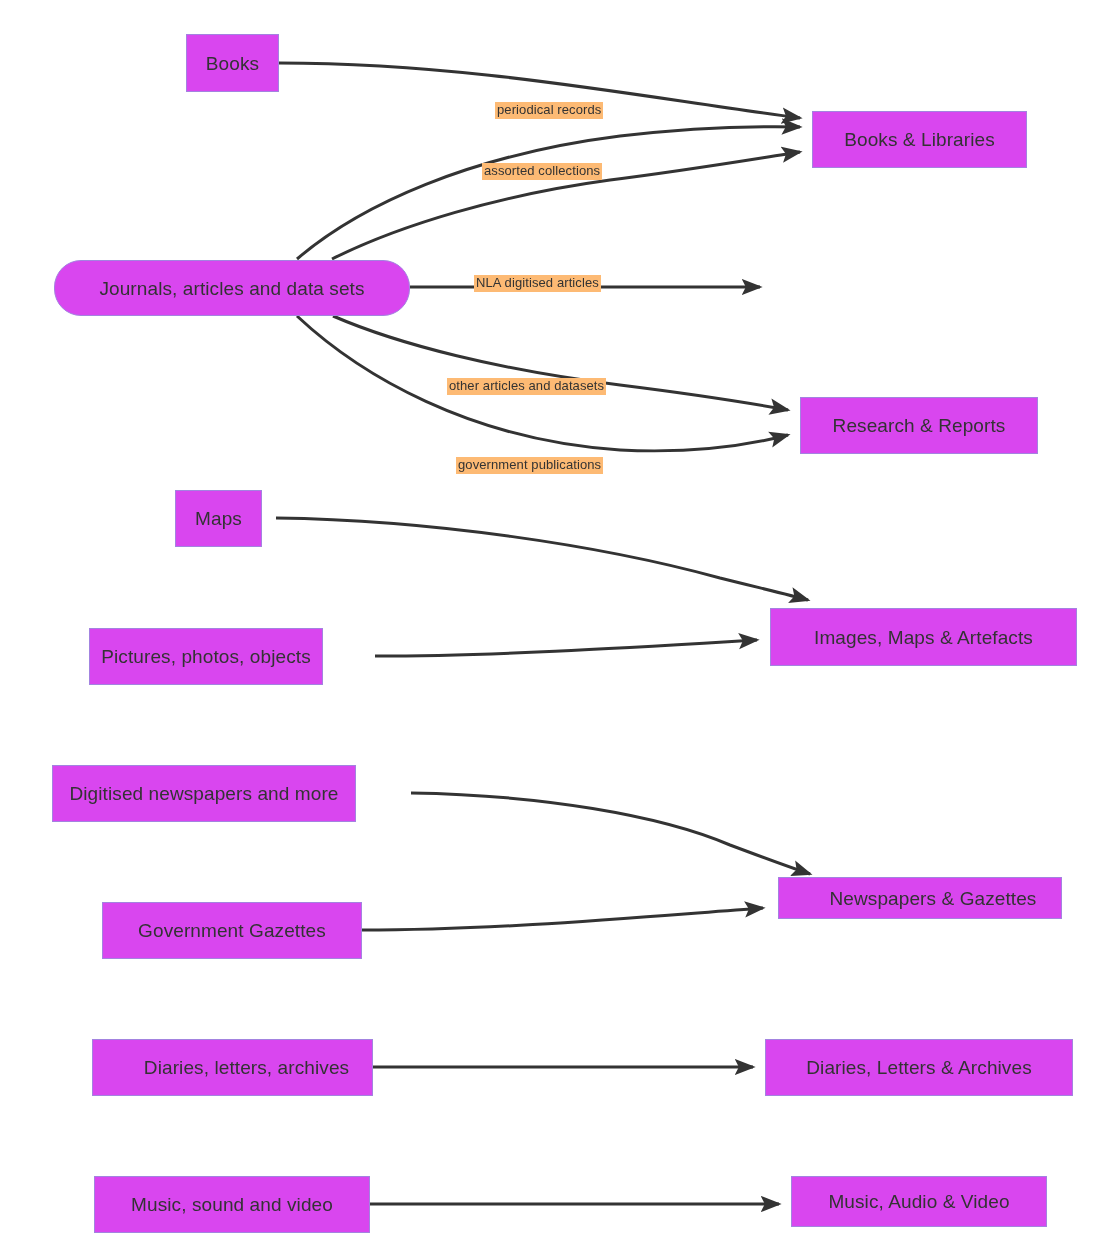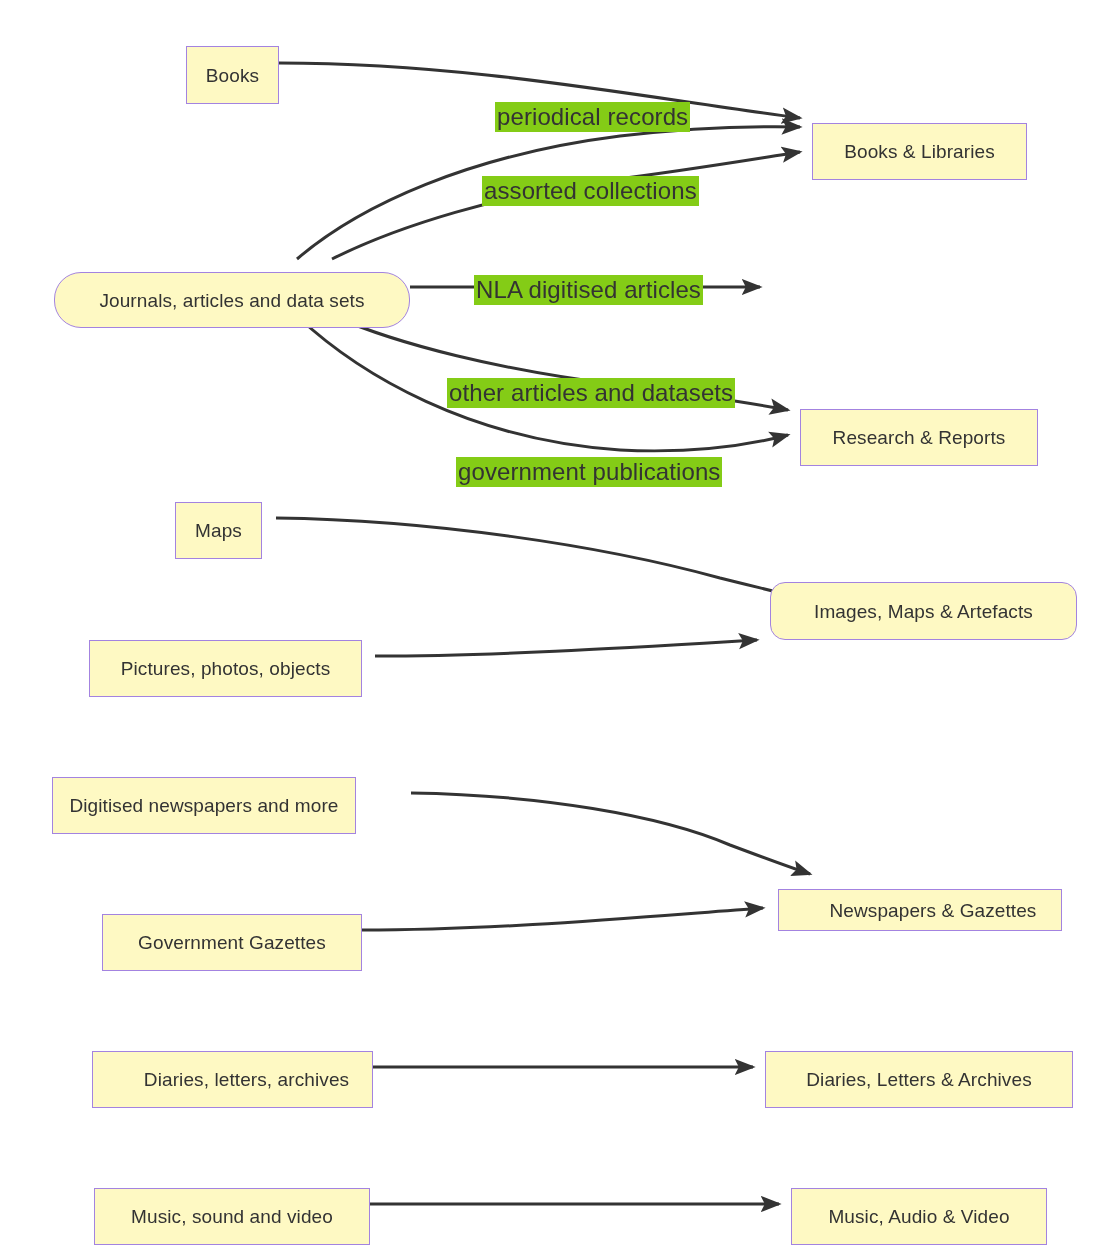--- a/index.html
+++ b/index.html
@@ -18,38 +18,37 @@
   #edges {
     position: absolute;
     left: 0;
     top: 0;
     width: 1114px;
     height: 1249px;
   }
   .node {
     position: absolute;
     box-sizing: border-box;
-    background: #fef9c3;
+    background: #d946ef;
     border: 1.4px solid #a383e0;
     color: #333333;
     font-size: 19px;
     line-height: 1;
     display: flex;
     align-items: center;
     justify-content: center;
     white-space: nowrap;
     letter-spacing: 0.1px;
     z-index: 2;
-    margin-top: 12px;
   }
   .edge-label {
     position: absolute;
-    background: #84cc16;
+    background: #fdba74;
     color: #333333;
-    font-size: 24px;
+    font-size: 13px;
     line-height: 1.15;
     white-space: nowrap;
     padding: 1px 2px;
     z-index: 3;
     letter-spacing: 0.1px;
     text-align: center;
   }
   .edge-path {
     fill: none;
     stroke: #333333;
@@ -103,21 +102,21 @@
   </div>
 
   <div class="node" style="left:54px; top:260px; width:356px; height:56px;border-radius:27px;">
     <span>Journals, articles and data sets</span>
   </div>
 
   <div class="node" style="left:175px; top:490px; width:87px; height:57px;">
     <span>Maps</span>
   </div>
 
-  <div class="node" style="left:89px; top:628px; width:273px; height:57px;text-align:center;">
+  <div class="node" style="left:89px; top:628px; width:234px; height:57px;text-align:center;">
     <span>Pictures, photos, objects</span>
   </div>
 
   <div class="node" style="left:52px; top:765px; width:304px; height:57px;">
     <span>Digitised newspapers and more</span>
   </div>
 
   <div class="node" style="left:102px; top:902px; width:260px; height:57px;">
     <span>Government Gazettes</span>
   </div>
@@ -132,39 +131,39 @@
 
   <div class="node" style="left:812px; top:111px; width:215px; height:57px;">
     <span>Books &amp; Libraries</span>
   </div>
 
 
   <div class="node" style="left:800px; top:397px; width:238px; height:57px;">
     <span>Research &amp; Reports</span>
   </div>
 
-  <div class="node" style="left:770px; top:570px; width:307px; height:58px;border-radius:15px;">
+  <div class="node" style="left:770px; top:608px; width:307px; height:58px;">
     <span>Images, Maps &amp; Artefacts</span>
   </div>
 
   <div class="node" style="left:778px; top:877px; width:284px; height:42px;padding-left:26px;">
     <span>Newspapers &amp; Gazettes</span>
   </div>
 
   <div class="node" style="left:765px; top:1039px; width:308px; height:57px;">
     <span>Diaries, Letters &amp; Archives</span>
   </div>
 
-  <div class="node" style="left:791px; top:1176px; width:256px; height:57px;">
+  <div class="node" style="left:791px; top:1176px; width:256px; height:51px;">
     <span>Music, Audio &amp; Video</span>
   </div>
 
   <div class="edge-label" style="left:495px; top:102px;">periodical records</div>
 
-  <div class="edge-label" style="left:482px; top:176px;">assorted collections</div>
+  <div class="edge-label" style="left:482px; top:163px;">assorted collections</div>
 
   <div class="edge-label" style="left:474px; top:275px;">NLA digitised articles</div>
 
   <div class="edge-label" style="left:447px; top:378px;">other articles and datasets</div>
 
   <div class="edge-label" style="left:456px; top:457px;">government publications</div>
 
 </div>
 
 </body></html>

